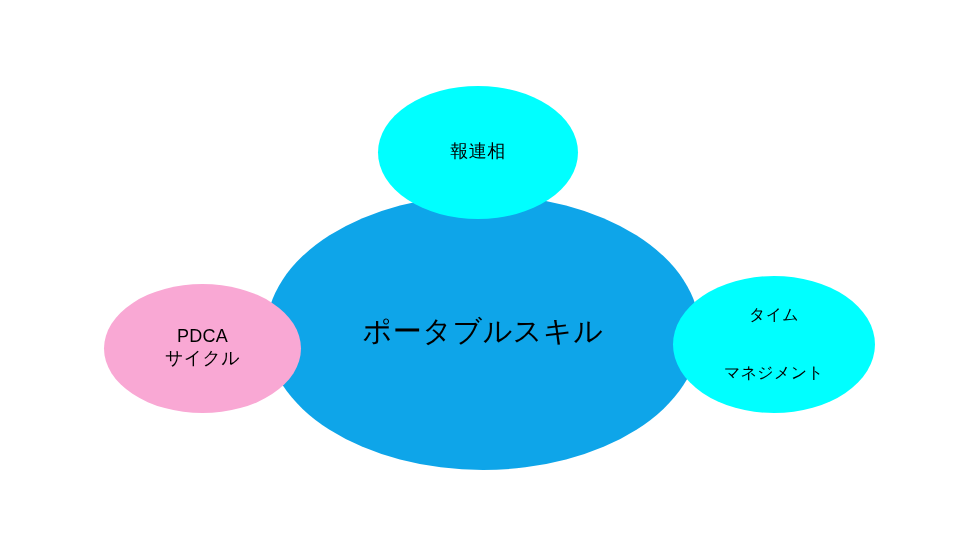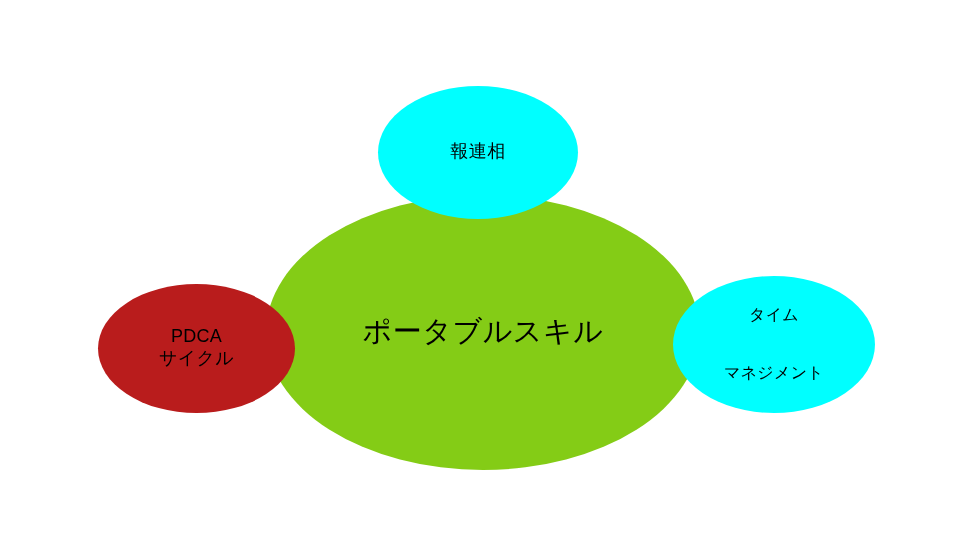--- a/index.html
+++ b/index.html
@@ -92,29 +92,29 @@
   .label {
     display: block;
     white-space: nowrap;
   }
 </style>
 </head>
 <body>
 
 <div id="diagram-canvas" style="background: rgb(255, 255, 255);">
 
-  <div class="ellipse" id="core-ellipse" style="background: #84cc16; color: rgb(0, 0, 0); width: 434px; height: 275px; left: 266px; top: 194.5px;">
+  <div class="ellipse" id="core-ellipse" style="background: #0ea5e9; color: rgb(0, 0, 0); width: 434px; height: 275px; left: 266px; top: 194.5px;">
     <span class="label">ポータブルスキル</span>
   </div>
 
   <div class="ellipse satellite" id="satellite-top" style="background: rgb(0, 255, 255); color: rgb(0, 0, 0); width: 200px; height: 133px; left: 378px; top: 85.5px;">
     <span class="label">報連相</span>
   </div>
 
-  <div class="ellipse satellite" id="satellite-left" style="background: #b91c1c; color: rgb(0, 0, 0); width: 197px; height: 129px; left: 98px; top: 283.5px;">
+  <div class="ellipse satellite" id="satellite-left" style="background: #f9a8d4; color: rgb(0, 0, 0); width: 197px; height: 129px; left: 104px; top: 283.5px;">
     <span class="label">PDCA</span>
     <span class="label">サイクル</span>
   </div>
 
   <div class="ellipse satellite" id="satellite-right" style="background: rgb(0, 255, 255); color: rgb(0, 0, 0); width: 202px; height: 137px; left: 673px; top: 275.5px; gap: 38px;">
     <span class="label">タイム</span>
     <span class="label">マネジメント</span>
   </div>
 
 </div>

